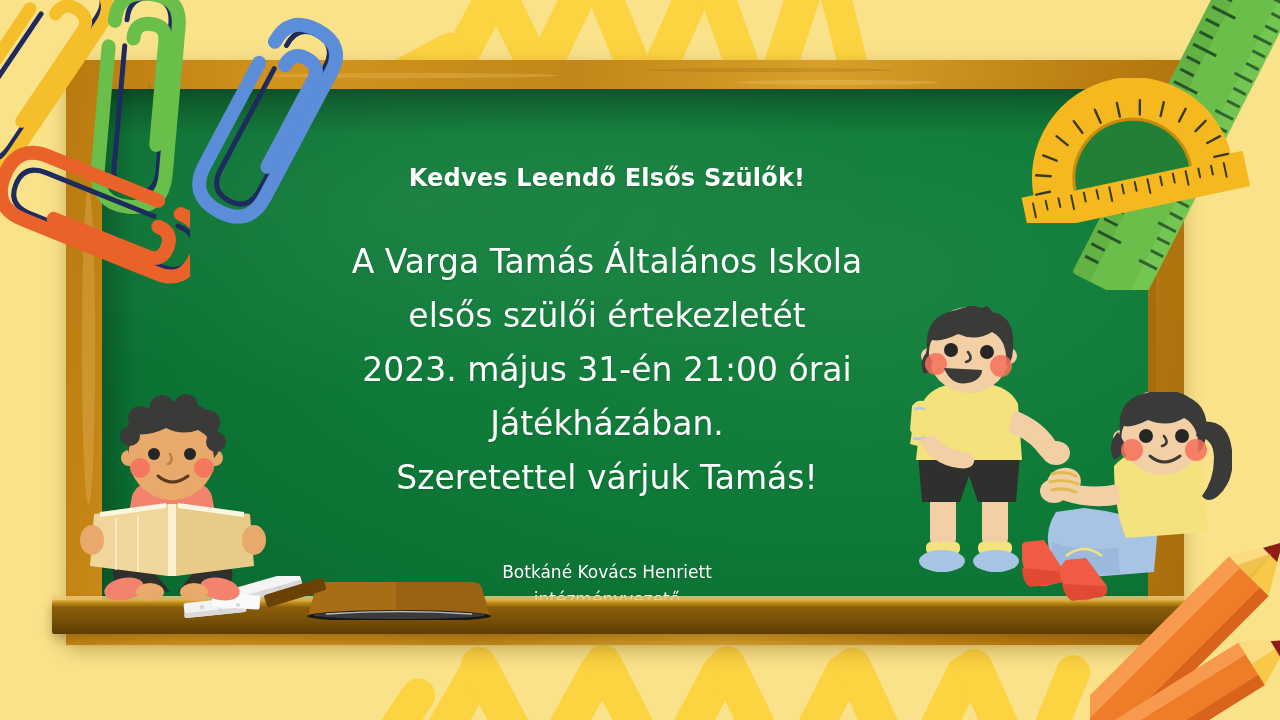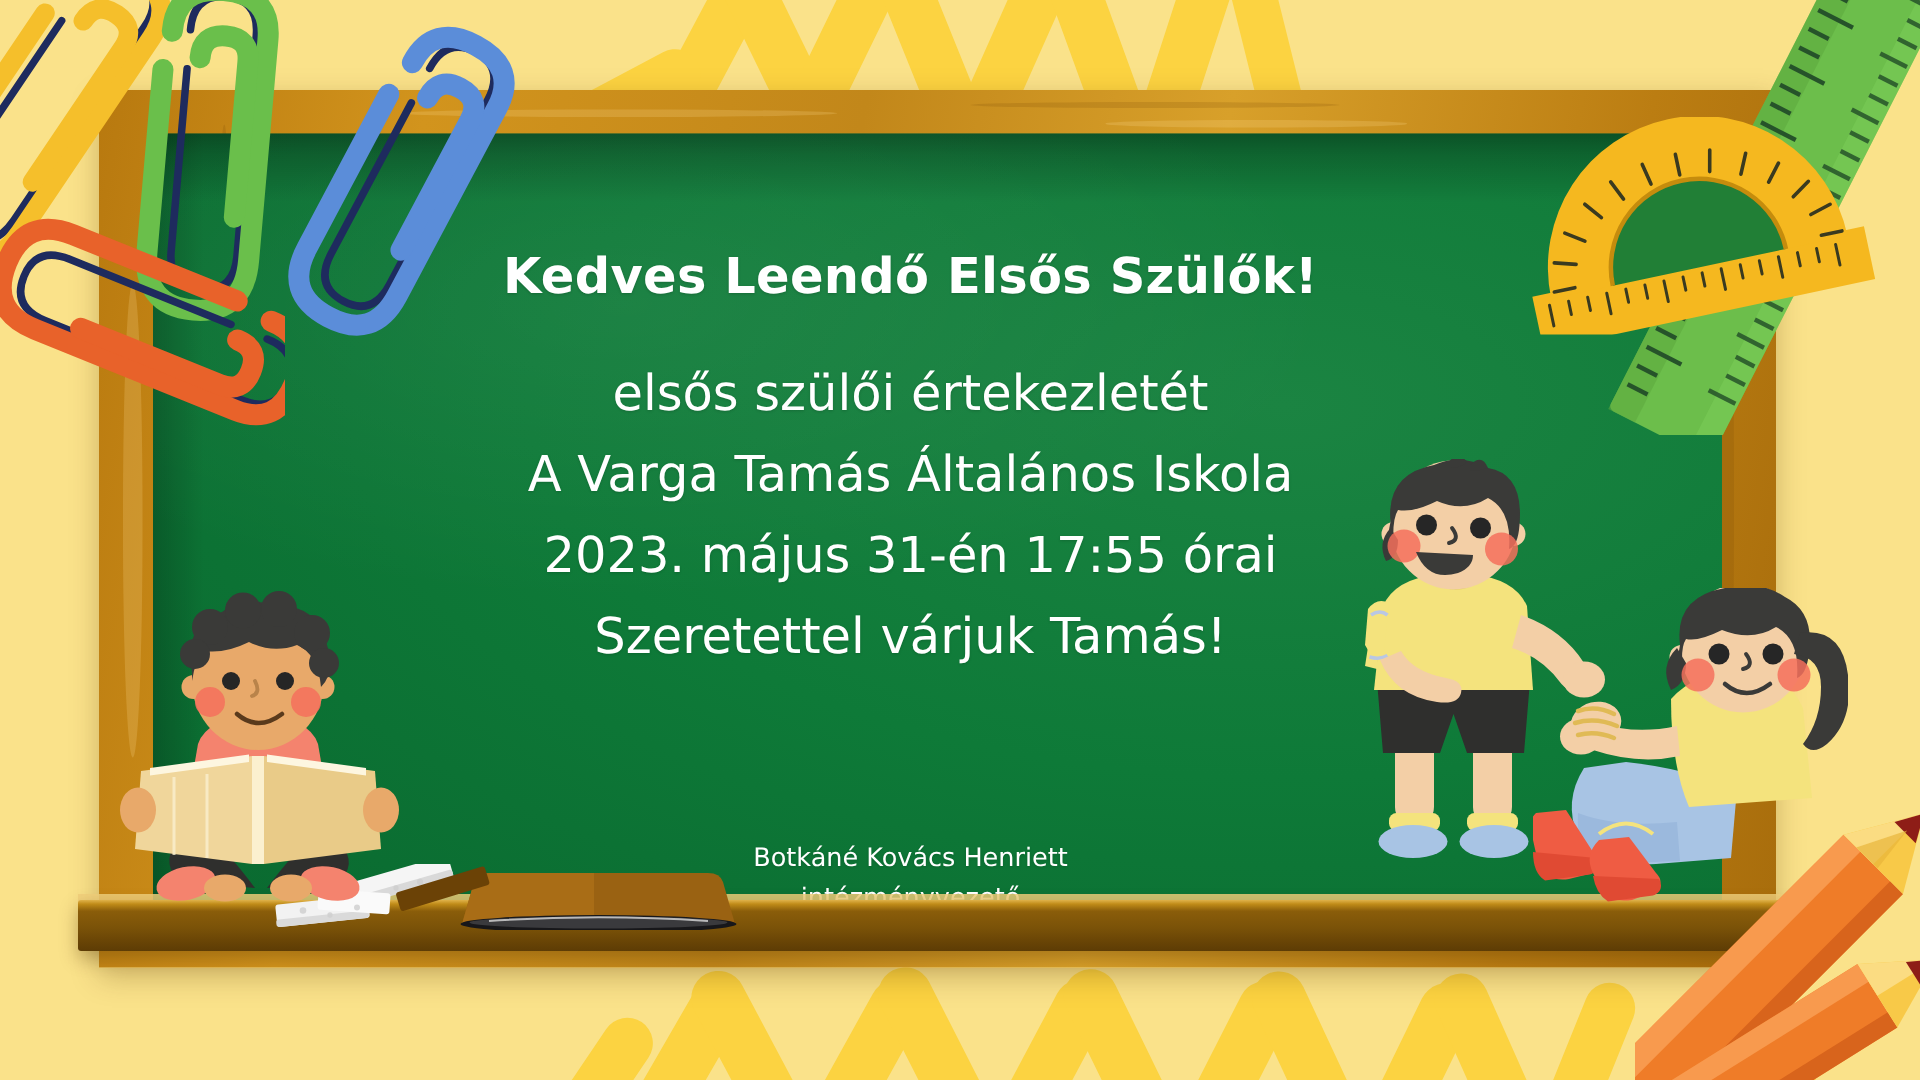--- a/index.html
+++ b/index.html
@@ -43,21 +43,21 @@
     background:linear-gradient(180deg,#e0b24a 0%,#c08b18 8%,#8a5d0a 22%,#7a5208 55%,#6b4606 78%,#5d3c05 100%);
     border-radius:2px;
     box-shadow:0 5px 12px rgba(80,48,4,.35);
   }
   .ledge-top{position:absolute;left:52px;top:596px;width:1146px;height:6px;background:#f0cf7a;opacity:.85;}
 
   
   .board-text{position:absolute;left:36px;top:29px;width:1046px;height:517px;}
   .headline{
     position:absolute;left:0;top:75px;width:1010px;text-align:center;
-    color:#ffffff;font-size:33px;font-weight:700;letter-spacing:.2px;
+    color:#ffffff;font-size:24px;font-weight:700;letter-spacing:.2px;
     text-shadow:0 1px 2px rgba(0,0,0,.18);
   }
   .body-block{
     position:absolute;left:0;top:146px;width:1010px;text-align:center;
     color:#ffffff;font-size:33px;font-weight:400;line-height:54px;
     text-shadow:0 1px 2px rgba(0,0,0,.16);
   }
   .sign-block{
     position:absolute;left:0;top:470px;width:1010px;text-align:center;
     color:#ffffff;font-size:17px;font-weight:400;line-height:27px;
@@ -112,23 +112,24 @@
       <div class="wgd" style="left:50%;top:96.6%;width:28%;height:0.8%;"></div>
     </div>
 
     <div class="board-inner">
       <div class="board-sheen"></div>
     </div>
 
     <div class="board-text">
       <div class="headline">Kedves Leendő Elsős Szülők!</div>
       <div class="body-block">
+        <div>A Varga Tamás Általános Iskola</div>
         <div>elsős szülői értekezletét</div>
-        <div>A Varga Tamás Általános Iskola</div>
-        <div>2023. május 31-én 17:55 órai</div>
+        <div>2023. május 31-én 21:00 órai</div>
+        <div>Játékházában.</div>
         <div>Szeretettel várjuk Tamás!</div>
       </div>
       <div class="sign-block">
         <div>Botkáné Kovács Henriett</div>
         <div>intézményvezető</div>
       </div>
     </div>
   </div>
 
   <div class="ledge-top"></div>

